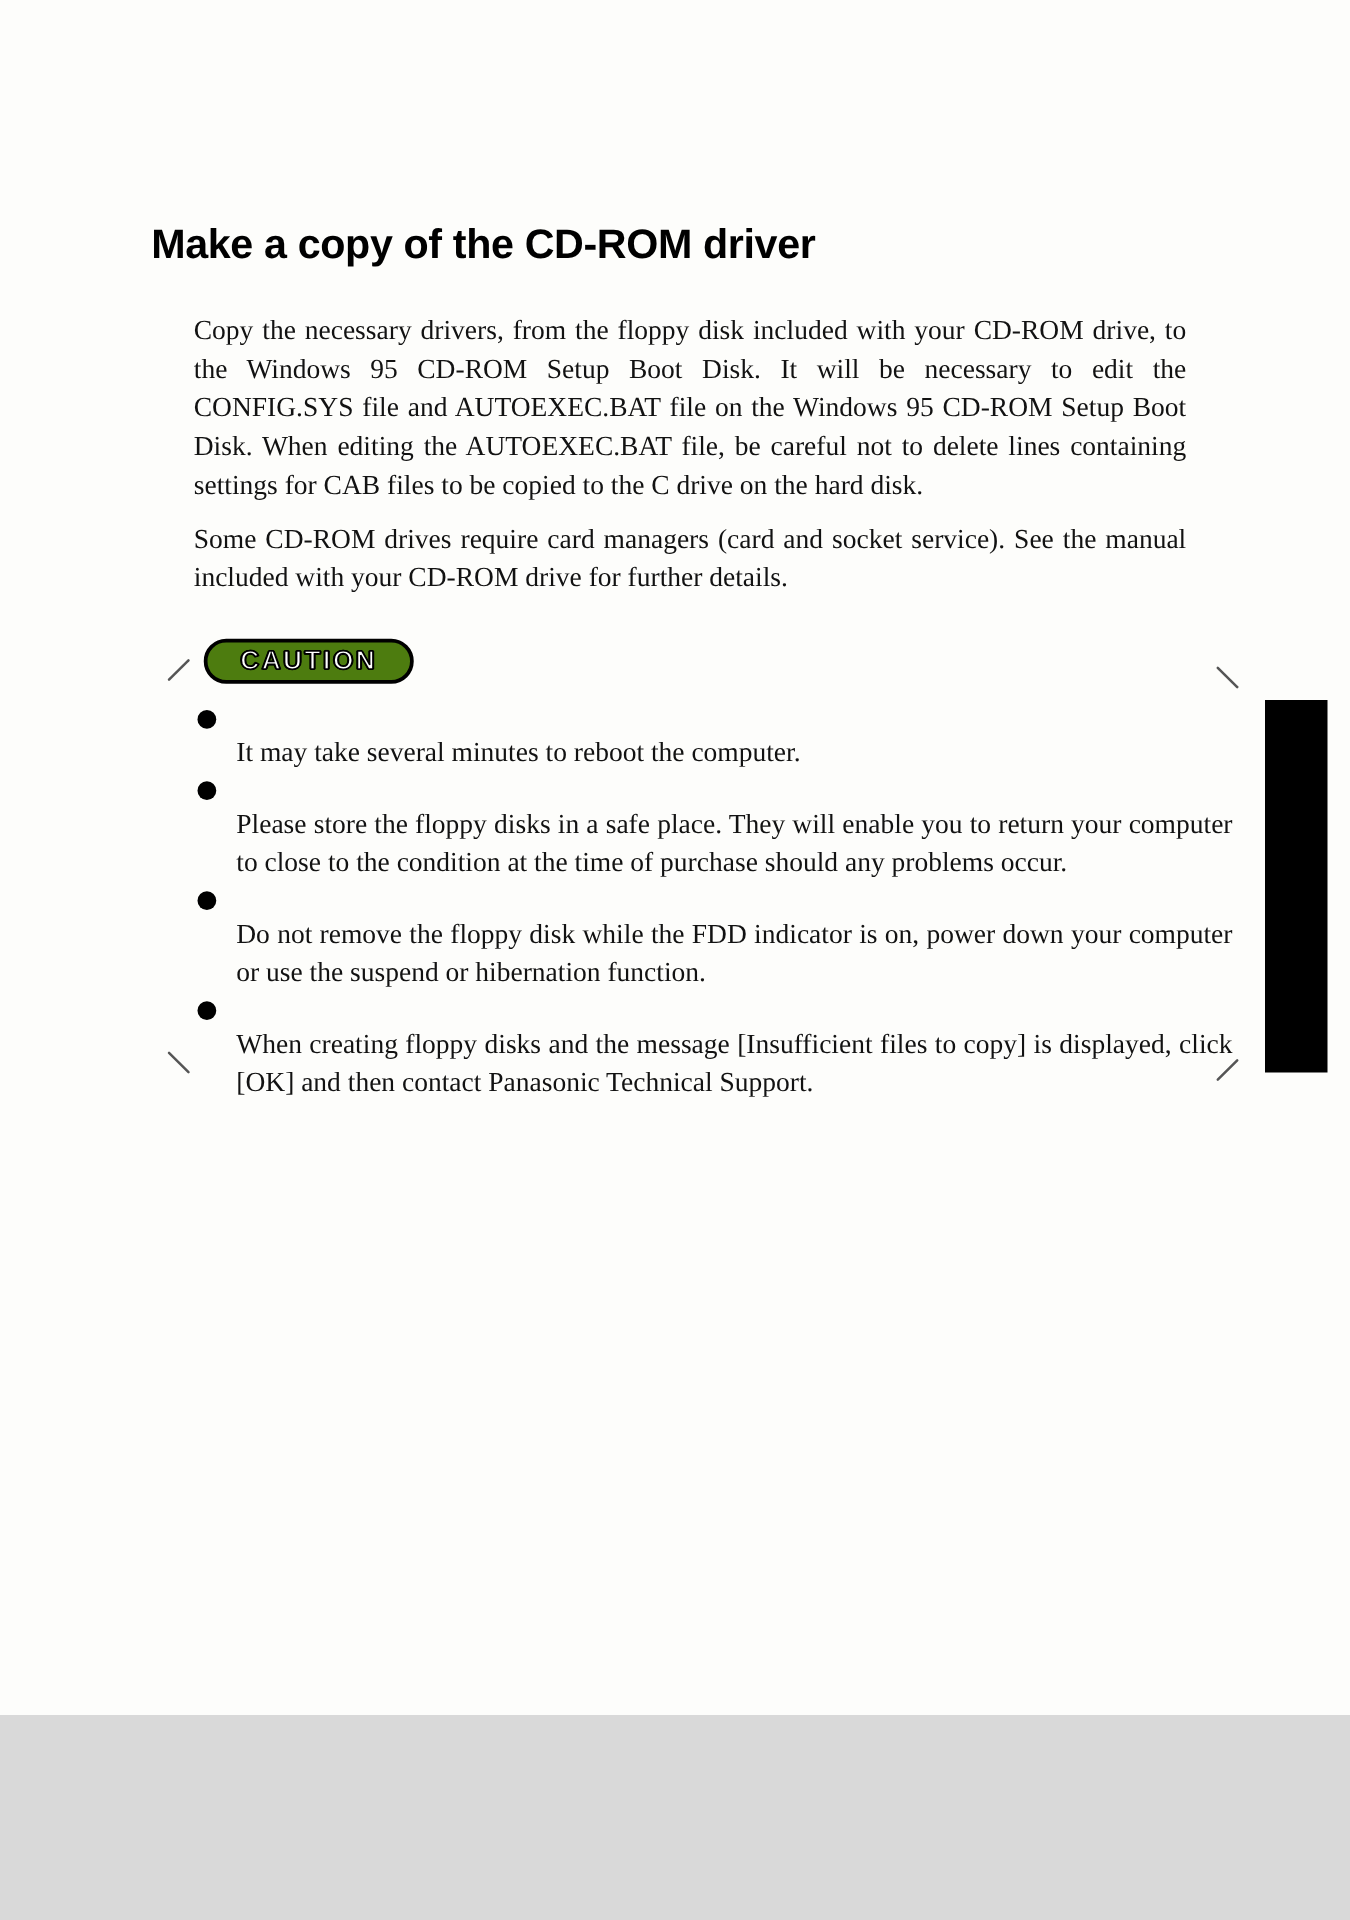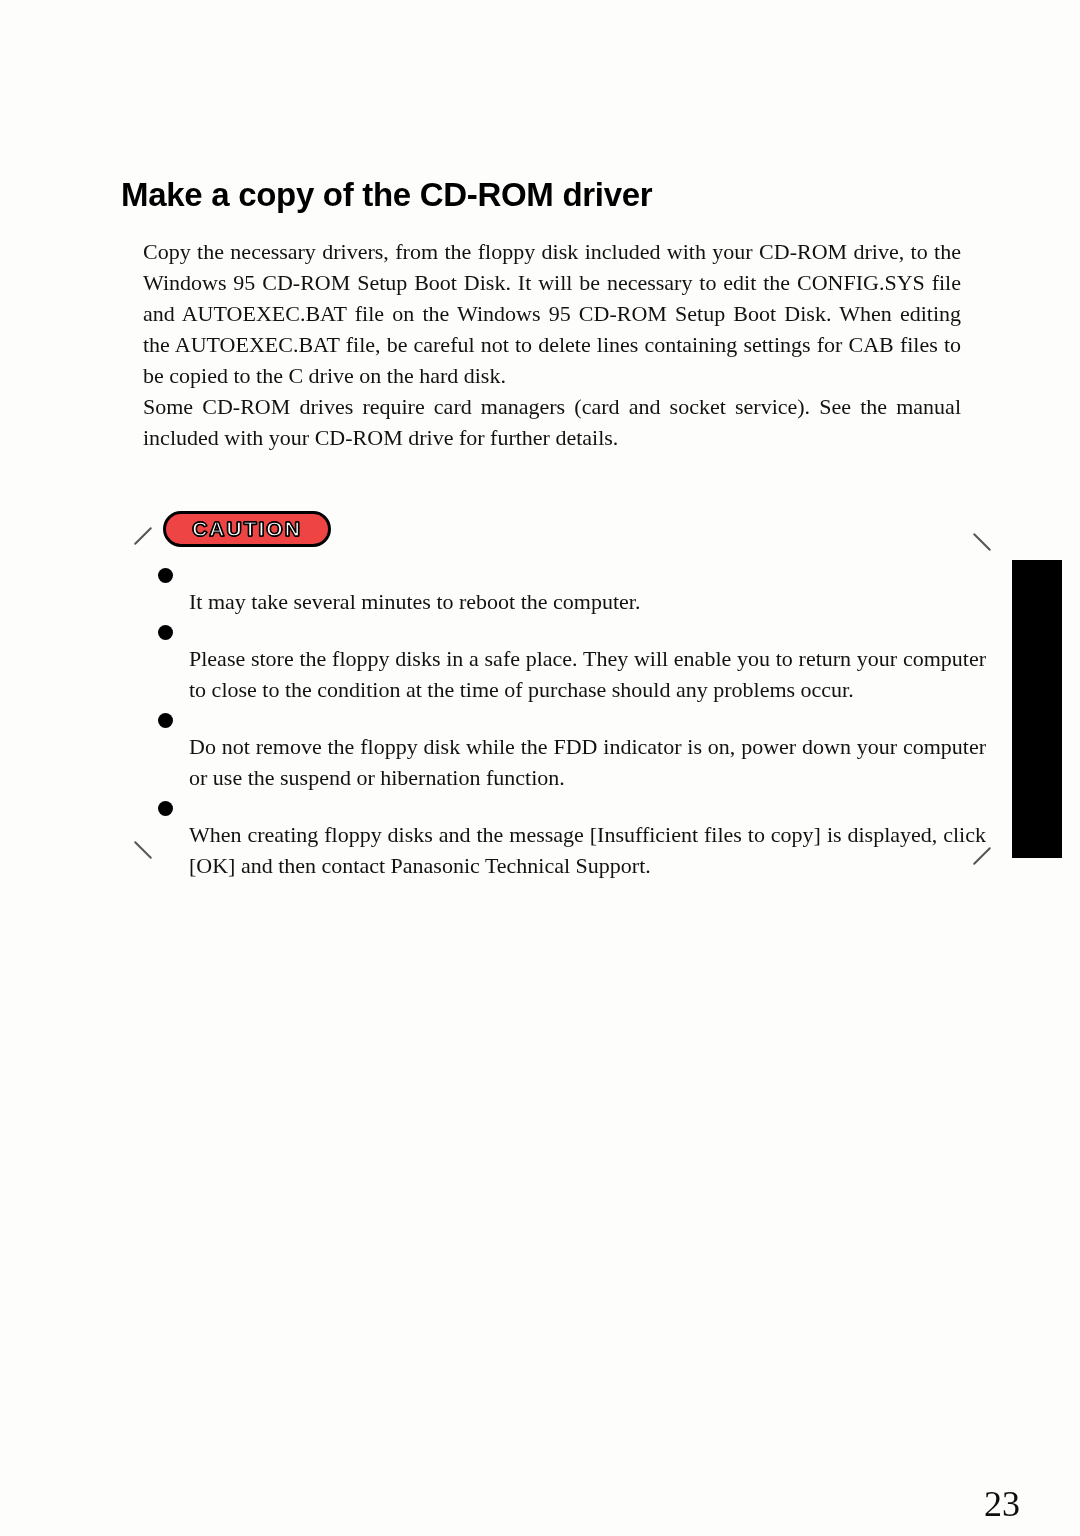--- a/index.html
+++ b/index.html
@@ -1,21 +1,21 @@
 <!DOCTYPE html>
 <html><head>
 <meta charset="utf-8">
 <style>
   html, body { margin: 0; padding: 0; }
   body { background: #d9d9d9; }
 
   .page {
     position: relative;
     width: 1080px;
-    height: 1536px;
+    height: 1372px;
     margin: 0 auto;
     background: #fdfdfb;
     overflow: hidden;
     font-family: "Liberation Serif", serif;
     color: #121212;
   }
 
   .title {
     position: absolute;
     left: 121px;
@@ -30,36 +30,36 @@
 
   .body-block {
     position: absolute;
     left: 143px;
     top: 236px;
     width: 818px;
     font-size: 22px;
     line-height: 31px;
   }
   .body-block p {
-    margin: 0;
+    margin: 12px;
     text-align: justify;
   }
 
   .caution-badge {
     position: absolute;
     left: 163px;
     top: 511px;
     width: 168px;
     height: 36px;
     border: 3px solid #000;
     border-radius: 20px;
     display: flex;
     align-items: center;
     justify-content: center;
-    background: #ef4444;
+    background: #4d7c0f;
     box-sizing: border-box;
   }
   .caution-badge span {
     font-family: "Liberation Sans", sans-serif;
     font-weight: 700;
     font-size: 21px;
     letter-spacing: 2px;
     color: #fff;
     -webkit-text-stroke: 1.3px #000;
     text-shadow:

